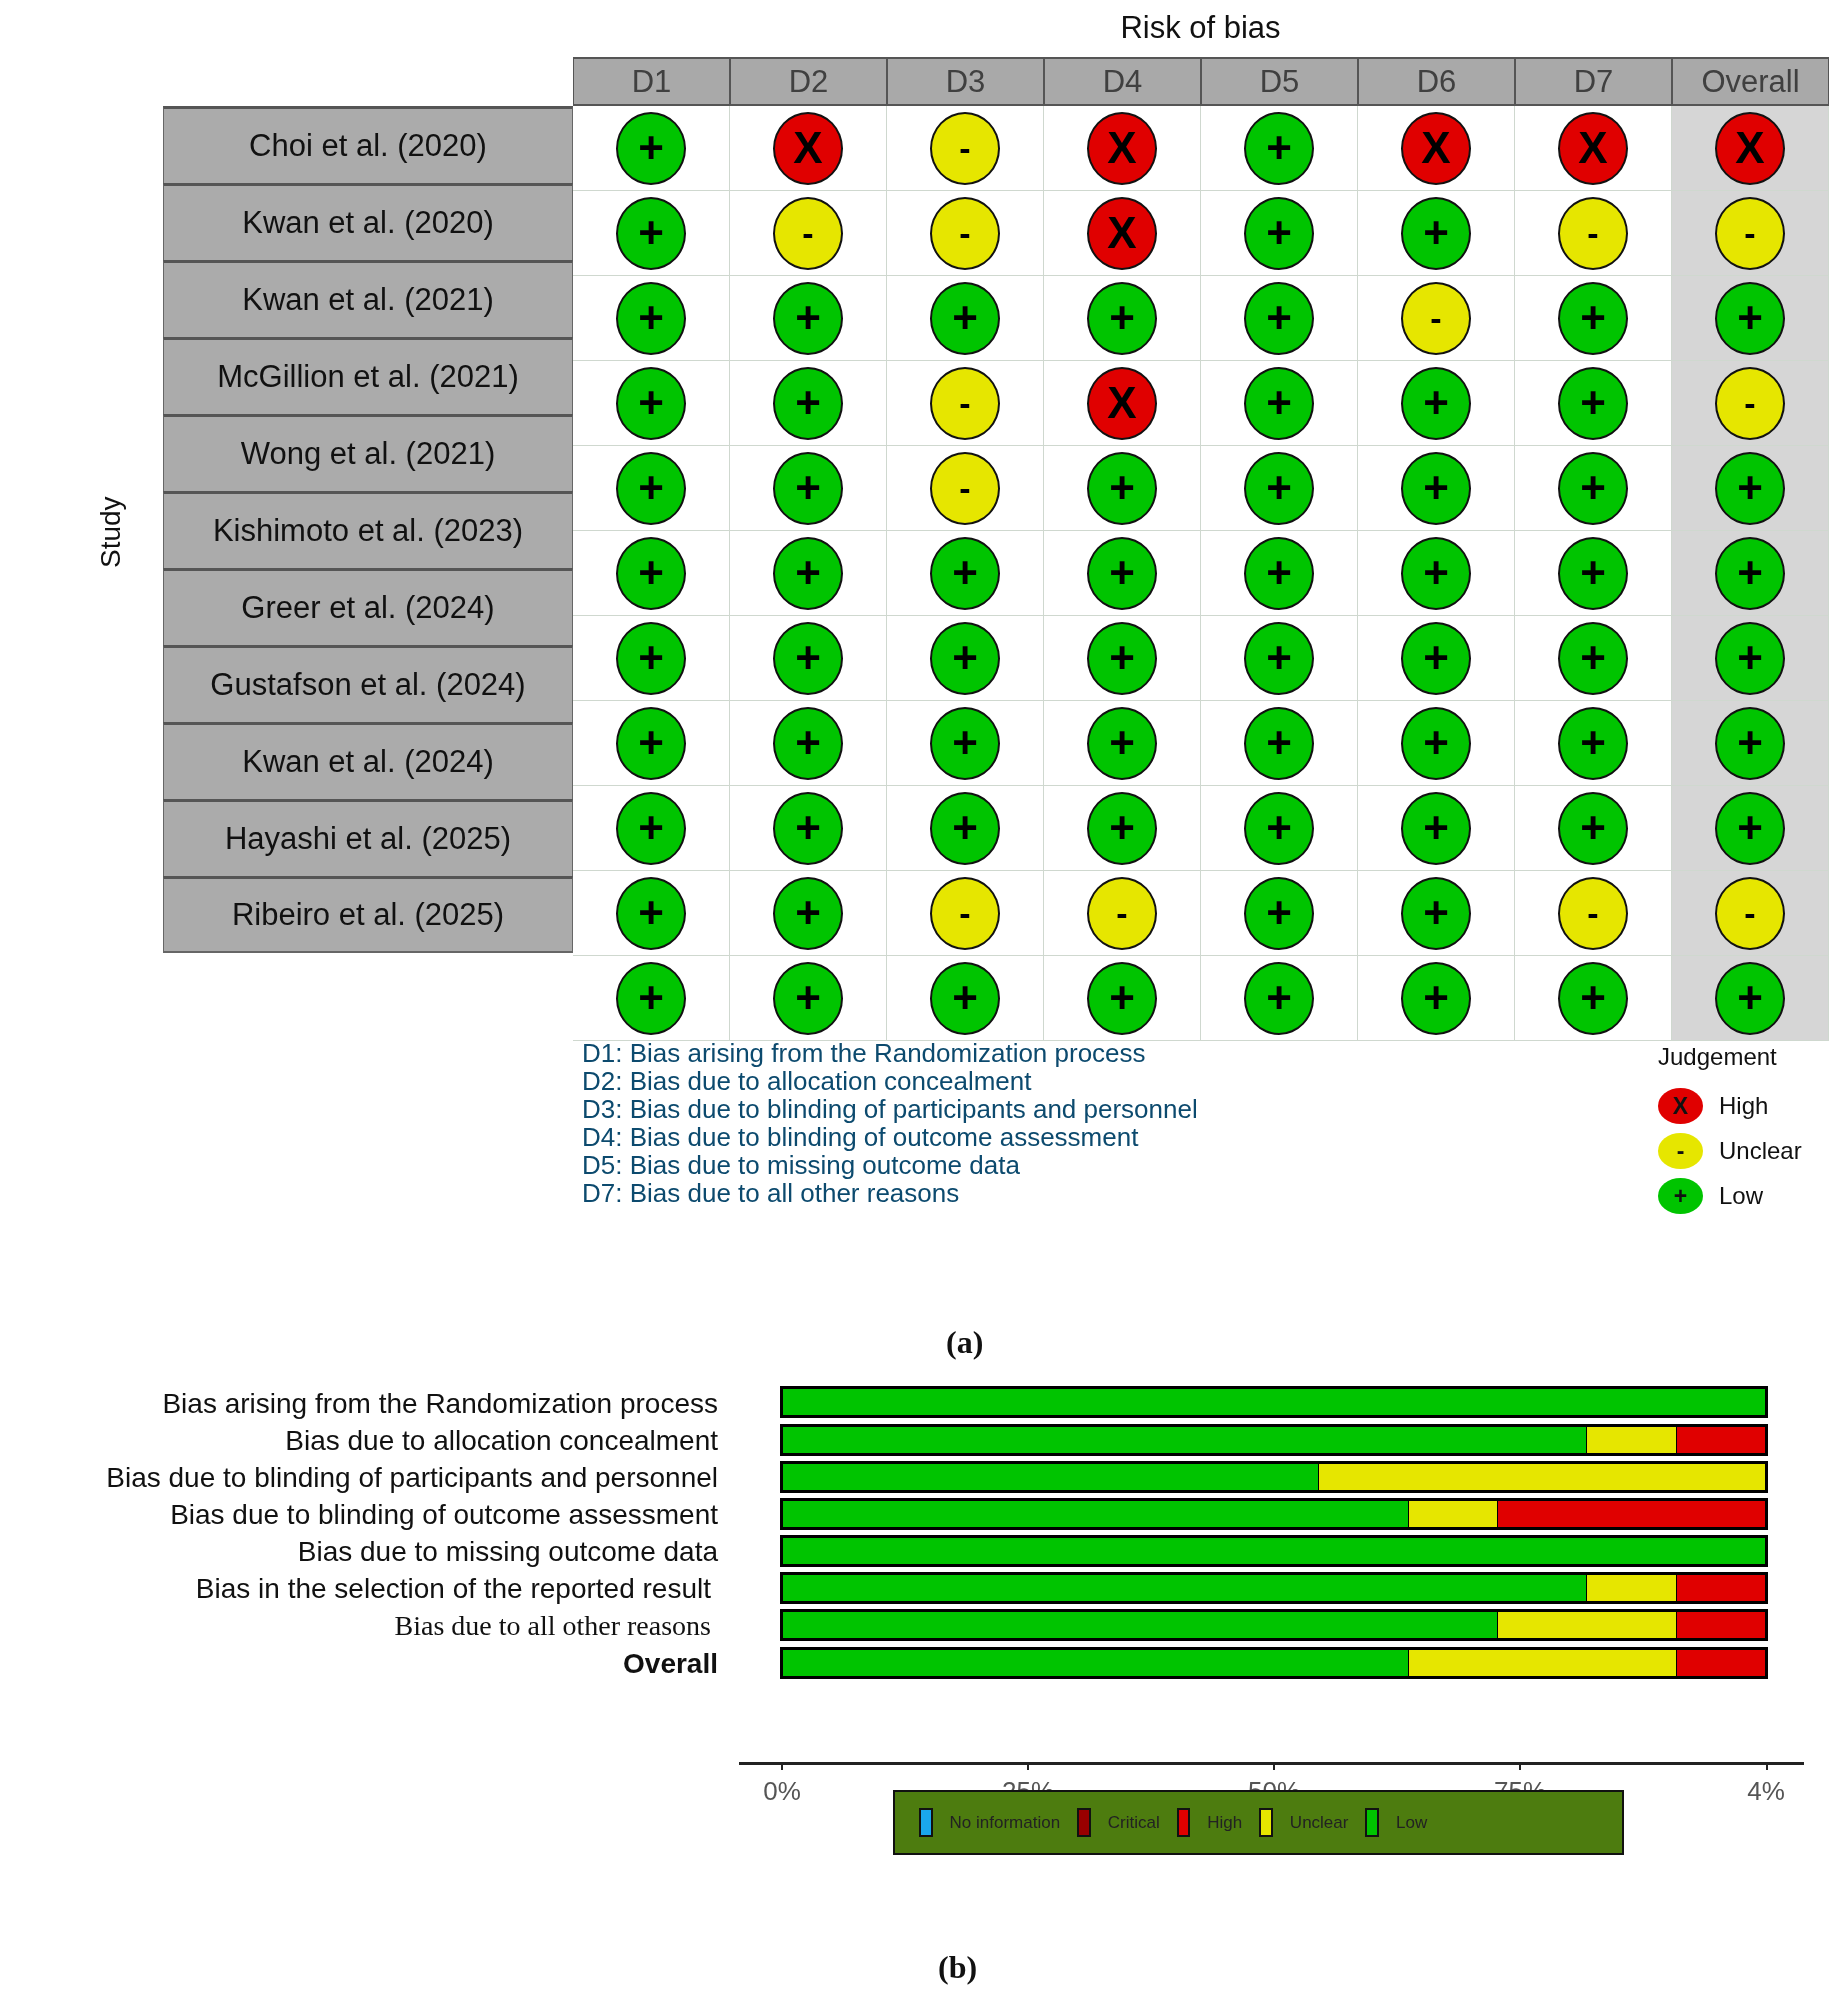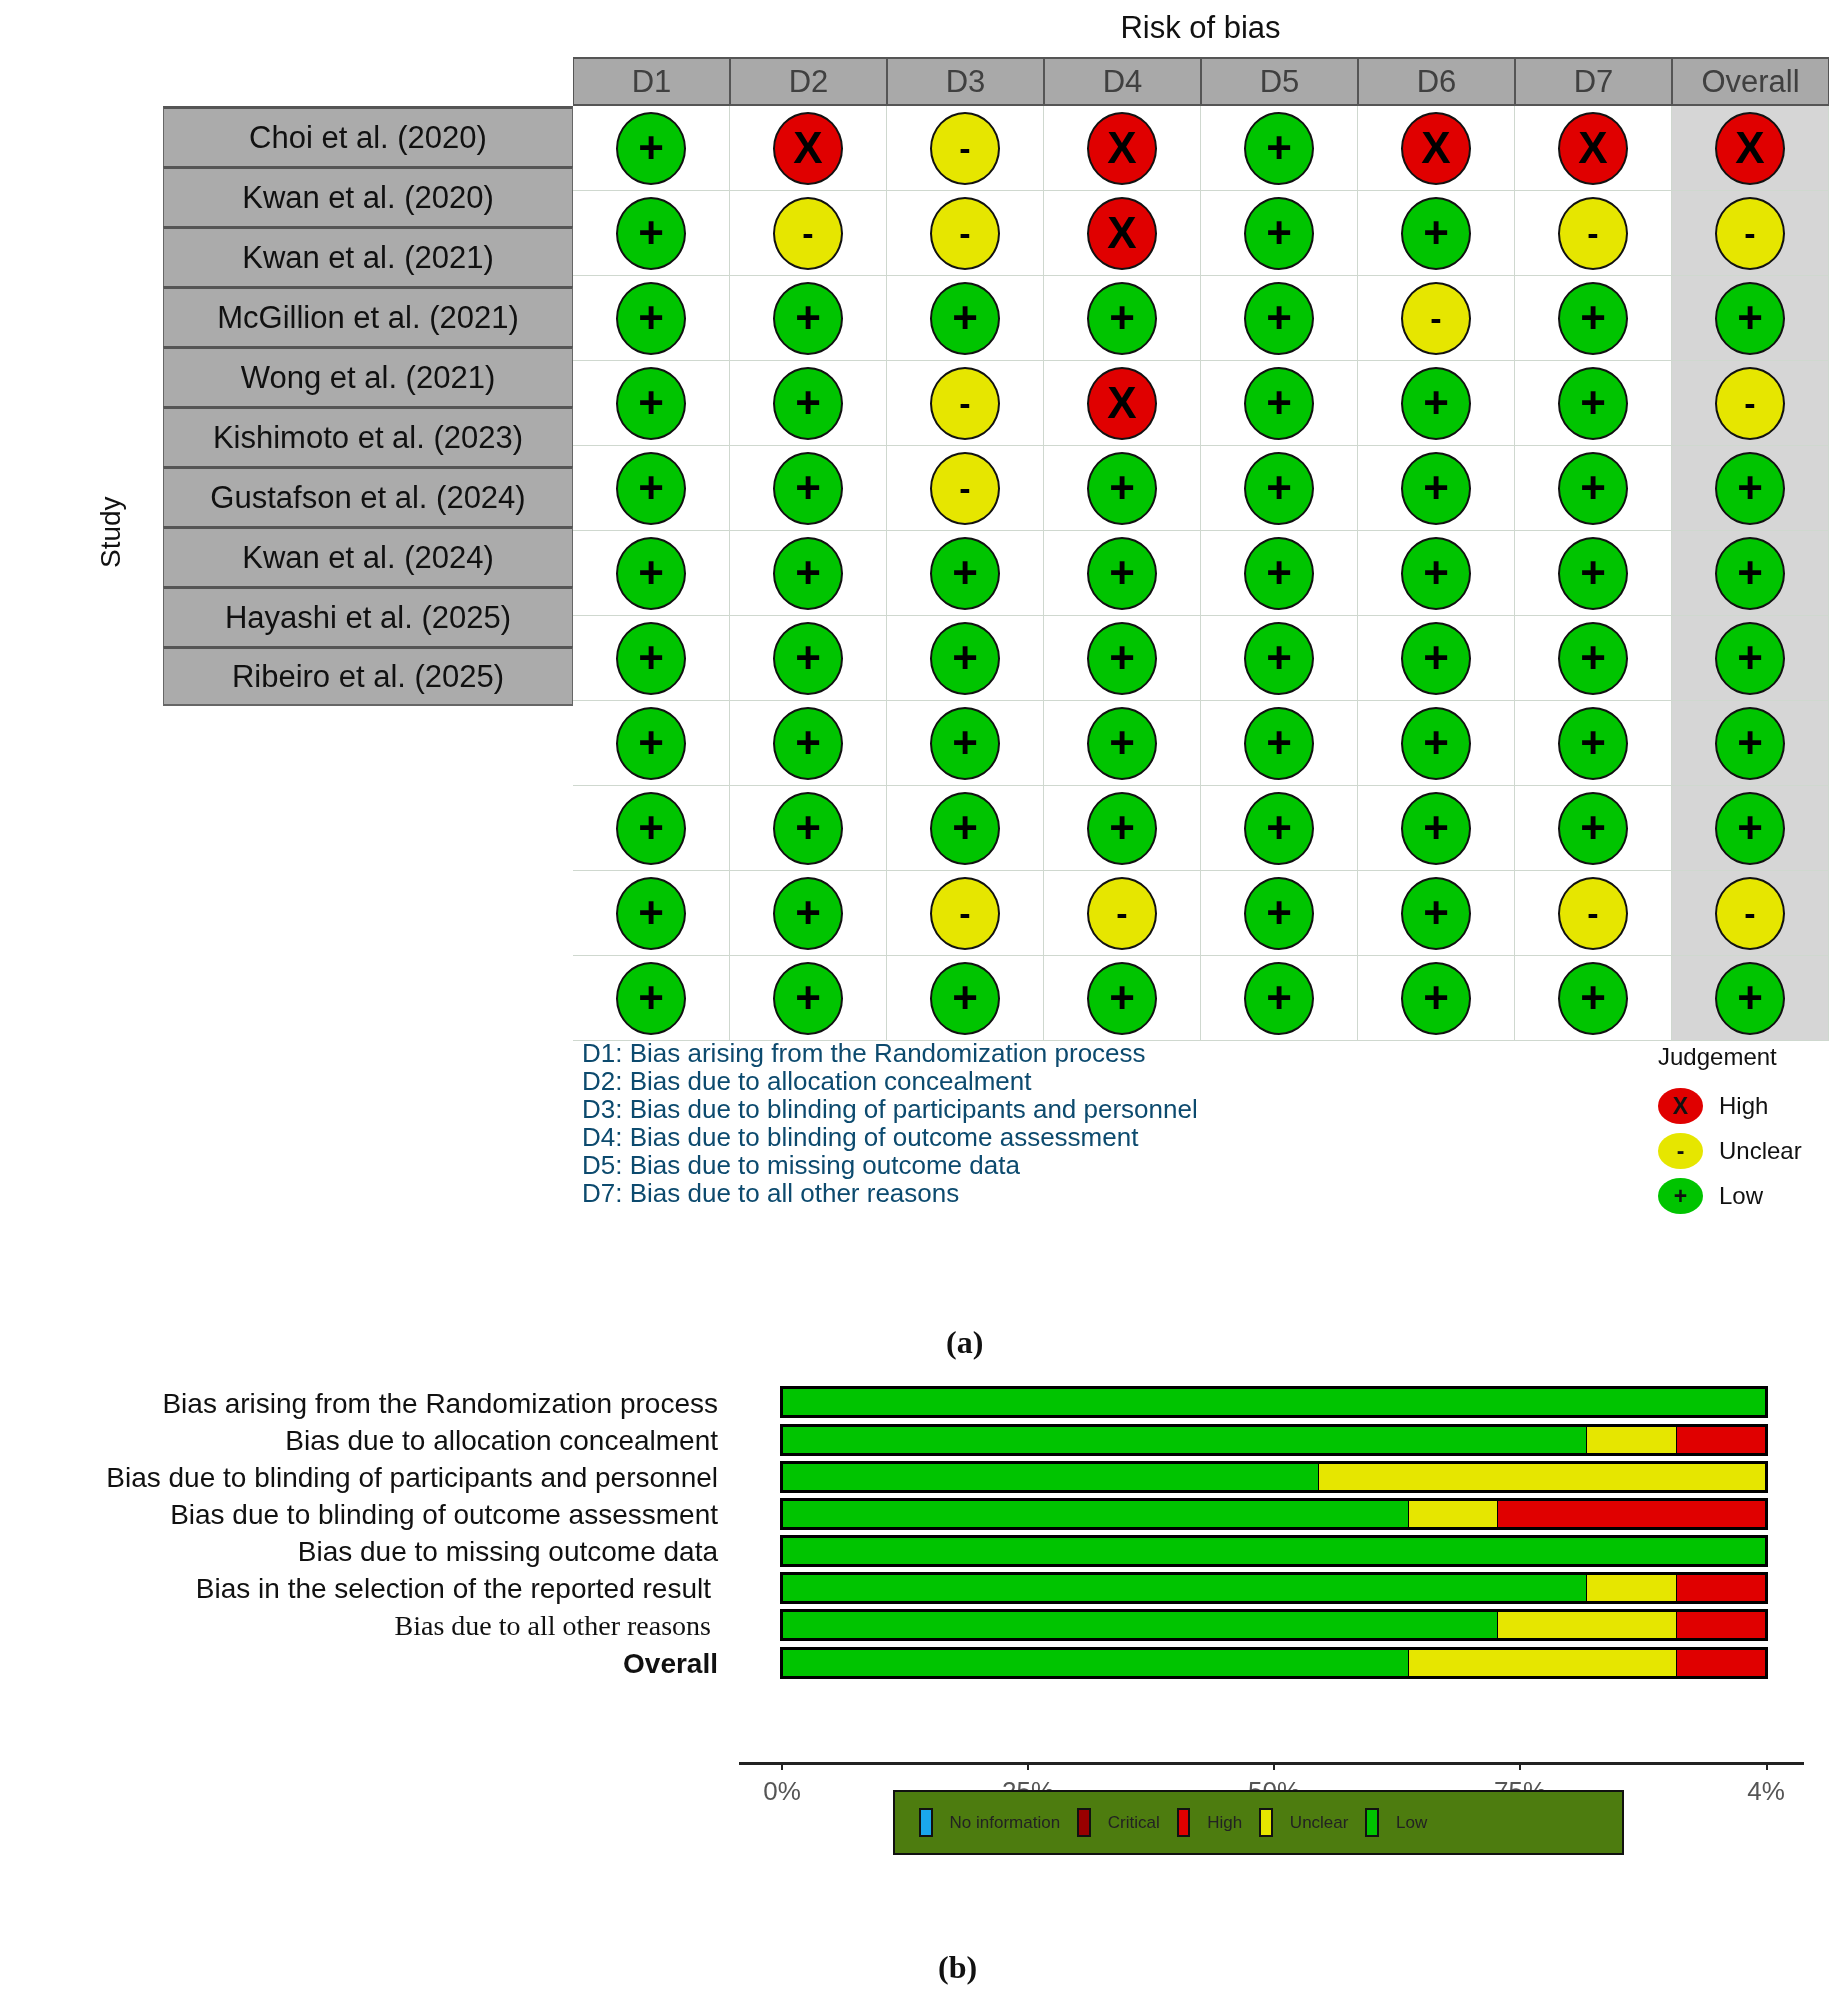--- a/index.html
+++ b/index.html
@@ -7,21 +7,21 @@
   body { position: relative; font-family: "Liberation Sans", "DejaVu Sans", sans-serif; color: #111; }
 
   
   #panel-a { position: absolute; left: 0; top: 0; width: 1832px; height: 1375px; }
   .rob-title { position: absolute; left: 573px; width: 1255px; top: 10.2px; text-align: center; font-size: 31px; color: #111; }
   .study-axis-label { position: absolute; left: 95px; top: 568px; font-size: 28px; transform: rotate(-90deg); transform-origin: left top; white-space: nowrap; }
   .grid { position: absolute; left: 163px; top: 57px; }
   .header-row { position: absolute; left: 410px; top: 0; height: 49px; display: flex; }
   .hcell { width: 157px; height: 49px; background: #a9a9a9; border: 2.3px solid #555; border-right-width: 1.1px; border-left-width: 1.1px; display: flex; align-items: center; justify-content: center; font-size: 31px; color: #404040; }
   .study-col { position: absolute; left: 0; top: 49px; width: 410px; }
-  .study-cell { width: 410px; height: 60px; background: #ababab; border-top: 3.4px solid #555; border-left: 1.7px solid #666; border-right: 1.7px solid #666; display: flex; align-items: center; justify-content: center; font-size: 31px; color: #111; }
+  .study-cell { width: 410px; height: 77px; background: #ababab; border-top: 3.4px solid #555; border-left: 1.7px solid #666; border-right: 1.7px solid #666; display: flex; align-items: center; justify-content: center; font-size: 31px; color: #111; }
   .study-cell:last-child { border-bottom: 2.3px solid #666; }
   .rows { position: absolute; left: 410px; top: 49px; }
   .row { display: flex; height: 85px; }
   .cell { width: 157px; height: 85px; border-right: 1.7px solid #cfd8cf; border-bottom: 1.7px solid #cfd8cf; display: flex; align-items: center; justify-content: center; background: #fff; }
   .cell.overall { background: #d6d6d6; }
   .dot { width: 70px; height: 73px; border-radius: 50%; border: 2.8px solid #111; display: flex; align-items: center; justify-content: center; font-size: 44px; font-weight: bold; color: #000; line-height: 1; }
   .dot.low { background: #00c400; }
   .dot.unclear { background: #e6e600; }
   .dot.high { background: #e00000; }
   .dot span { display: block; }
@@ -72,20 +72,21 @@
         <div class="hcell">D7</div>
         <div class="hcell">Overall</div>
       </div>
     <div class="study-col" id="study-col">
         <div class="study-cell">Choi et al. (2020)</div>
         <div class="study-cell">Kwan et al. (2020)</div>
         <div class="study-cell">Kwan et al. (2021)</div>
         <div class="study-cell">McGillion et al. (2021)</div>
         <div class="study-cell">Wong et al. (2021)</div>
         <div class="study-cell">Kishimoto et al. (2023)</div>
+        <div class="study-cell">Greer et al. (2024)</div>
         <div class="study-cell">Gustafson et al. (2024)</div>
         <div class="study-cell">Kwan et al. (2024)</div>
         <div class="study-cell">Hayashi et al. (2025)</div>
         <div class="study-cell">Ribeiro et al. (2025)</div>
       </div>
     <div class="rows" id="rows">
         <div class="row">
           <div class="cell">
             <div class="dot low">
               <span>+</span>

